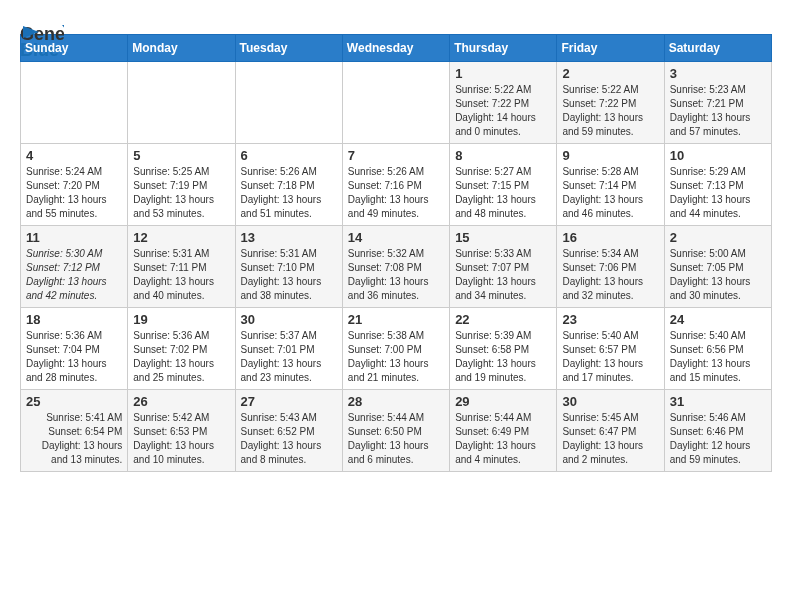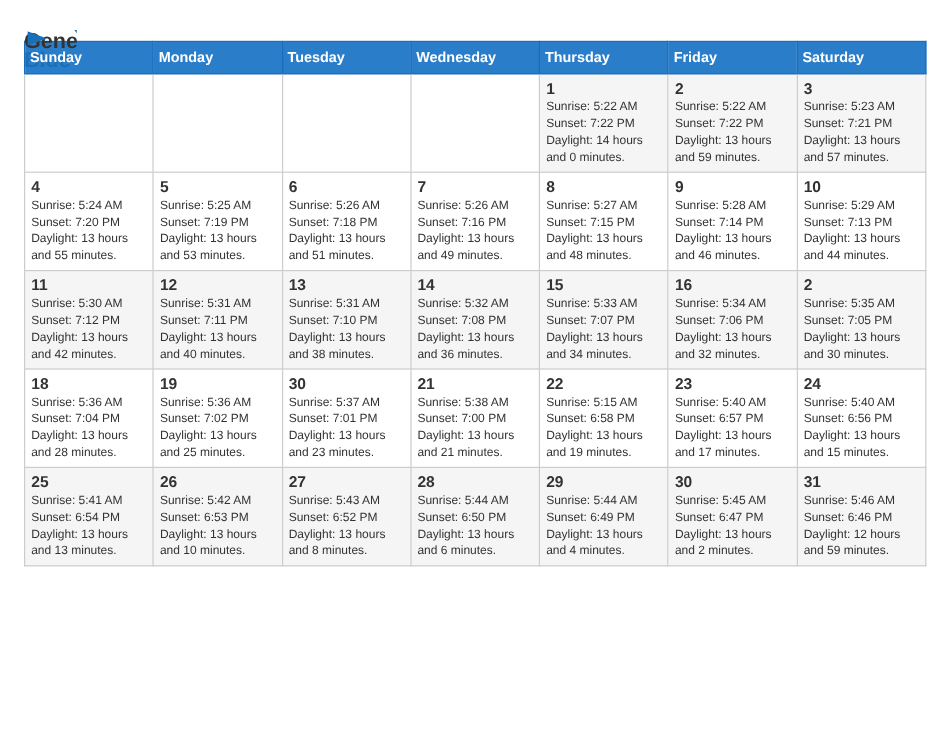--- a/index.html
+++ b/index.html
@@ -184,21 +184,21 @@
           <span class="day-num">10</span>
           <div class="day-info" style="white-space: pre-line;">Sunrise: 5:29 AM
 Sunset: 7:13 PM
 Daylight: 13 hours
 and 44 minutes.</div>
         </td>
       </tr>
       <tr>
         <td>
           <span class="day-num">11</span>
-          <div class="day-info" style="white-space: pre-line;">Sunrise: 5:30 AM
+          <div class="day-info" style="white-space: pre-line; font-style: italic;">Sunrise: 5:30 AM
 Sunset: 7:12 PM
 Daylight: 13 hours
 and 42 minutes.</div>
         </td>
         <td>
           <span class="day-num">12</span>
           <div class="day-info" style="white-space: pre-line;">Sunrise: 5:31 AM
 Sunset: 7:11 PM
 Daylight: 13 hours
 and 40 minutes.</div>
@@ -226,21 +226,21 @@
         </td>
         <td>
           <span class="day-num">16</span>
           <div class="day-info" style="white-space: pre-line;">Sunrise: 5:34 AM
 Sunset: 7:06 PM
 Daylight: 13 hours
 and 32 minutes.</div>
         </td>
         <td>
           <span class="day-num">2</span>
-          <div class="day-info" style="white-space: pre-line;">Sunrise: 5:35 AM
+          <div class="day-info" style="white-space: pre-line;">Sunrise: 5:00 AM
 Sunset: 7:05 PM
 Daylight: 13 hours
 and 30 minutes.</div>
         </td>
       </tr>
       <tr>
         <td>
           <span class="day-num">18</span>
           <div class="day-info" style="white-space: pre-line;">Sunrise: 5:36 AM
 Sunset: 7:04 PM
@@ -263,21 +263,21 @@
         </td>
         <td>
           <span class="day-num">21</span>
           <div class="day-info" style="white-space: pre-line;">Sunrise: 5:38 AM
 Sunset: 7:00 PM
 Daylight: 13 hours
 and 21 minutes.</div>
         </td>
         <td>
           <span class="day-num">22</span>
-          <div class="day-info" style="white-space: pre-line;">Sunrise: 5:15 AM
+          <div class="day-info" style="white-space: pre-line;">Sunrise: 5:39 AM
 Sunset: 6:58 PM
 Daylight: 13 hours
 and 19 minutes.</div>
         </td>
         <td>
           <span class="day-num">23</span>
           <div class="day-info" style="white-space: pre-line;">Sunrise: 5:40 AM
 Sunset: 6:57 PM
 Daylight: 13 hours
 and 17 minutes.</div>
@@ -286,21 +286,21 @@
           <span class="day-num">24</span>
           <div class="day-info" style="white-space: pre-line;">Sunrise: 5:40 AM
 Sunset: 6:56 PM
 Daylight: 13 hours
 and 15 minutes.</div>
         </td>
       </tr>
       <tr>
         <td>
           <span class="day-num">25</span>
-          <div class="day-info" style="white-space: pre-line;">Sunrise: 5:41 AM
+          <div class="day-info" style="white-space: pre-line; text-align: right;">Sunrise: 5:41 AM
 Sunset: 6:54 PM
 Daylight: 13 hours
 and 13 minutes.</div>
         </td>
         <td>
           <span class="day-num">26</span>
           <div class="day-info" style="white-space: pre-line;">Sunrise: 5:42 AM
 Sunset: 6:53 PM
 Daylight: 13 hours
 and 10 minutes.</div>

